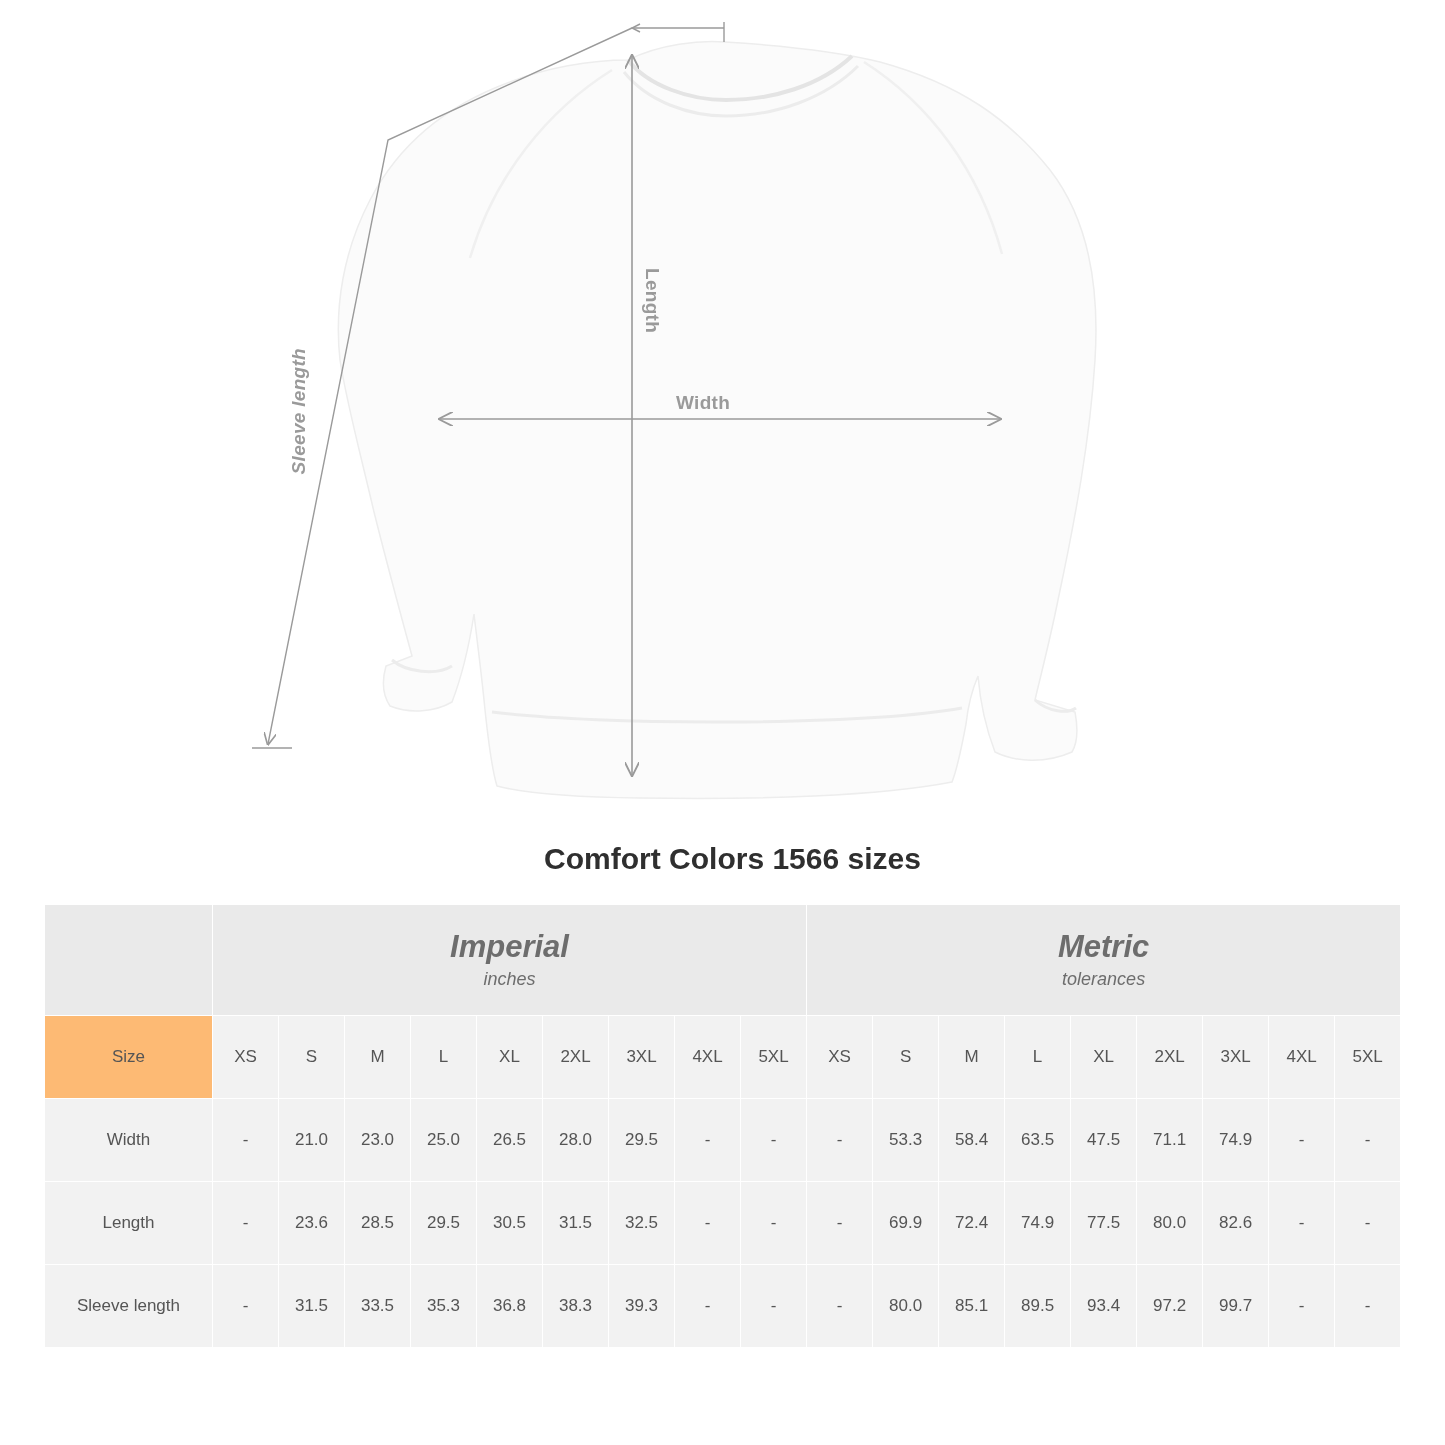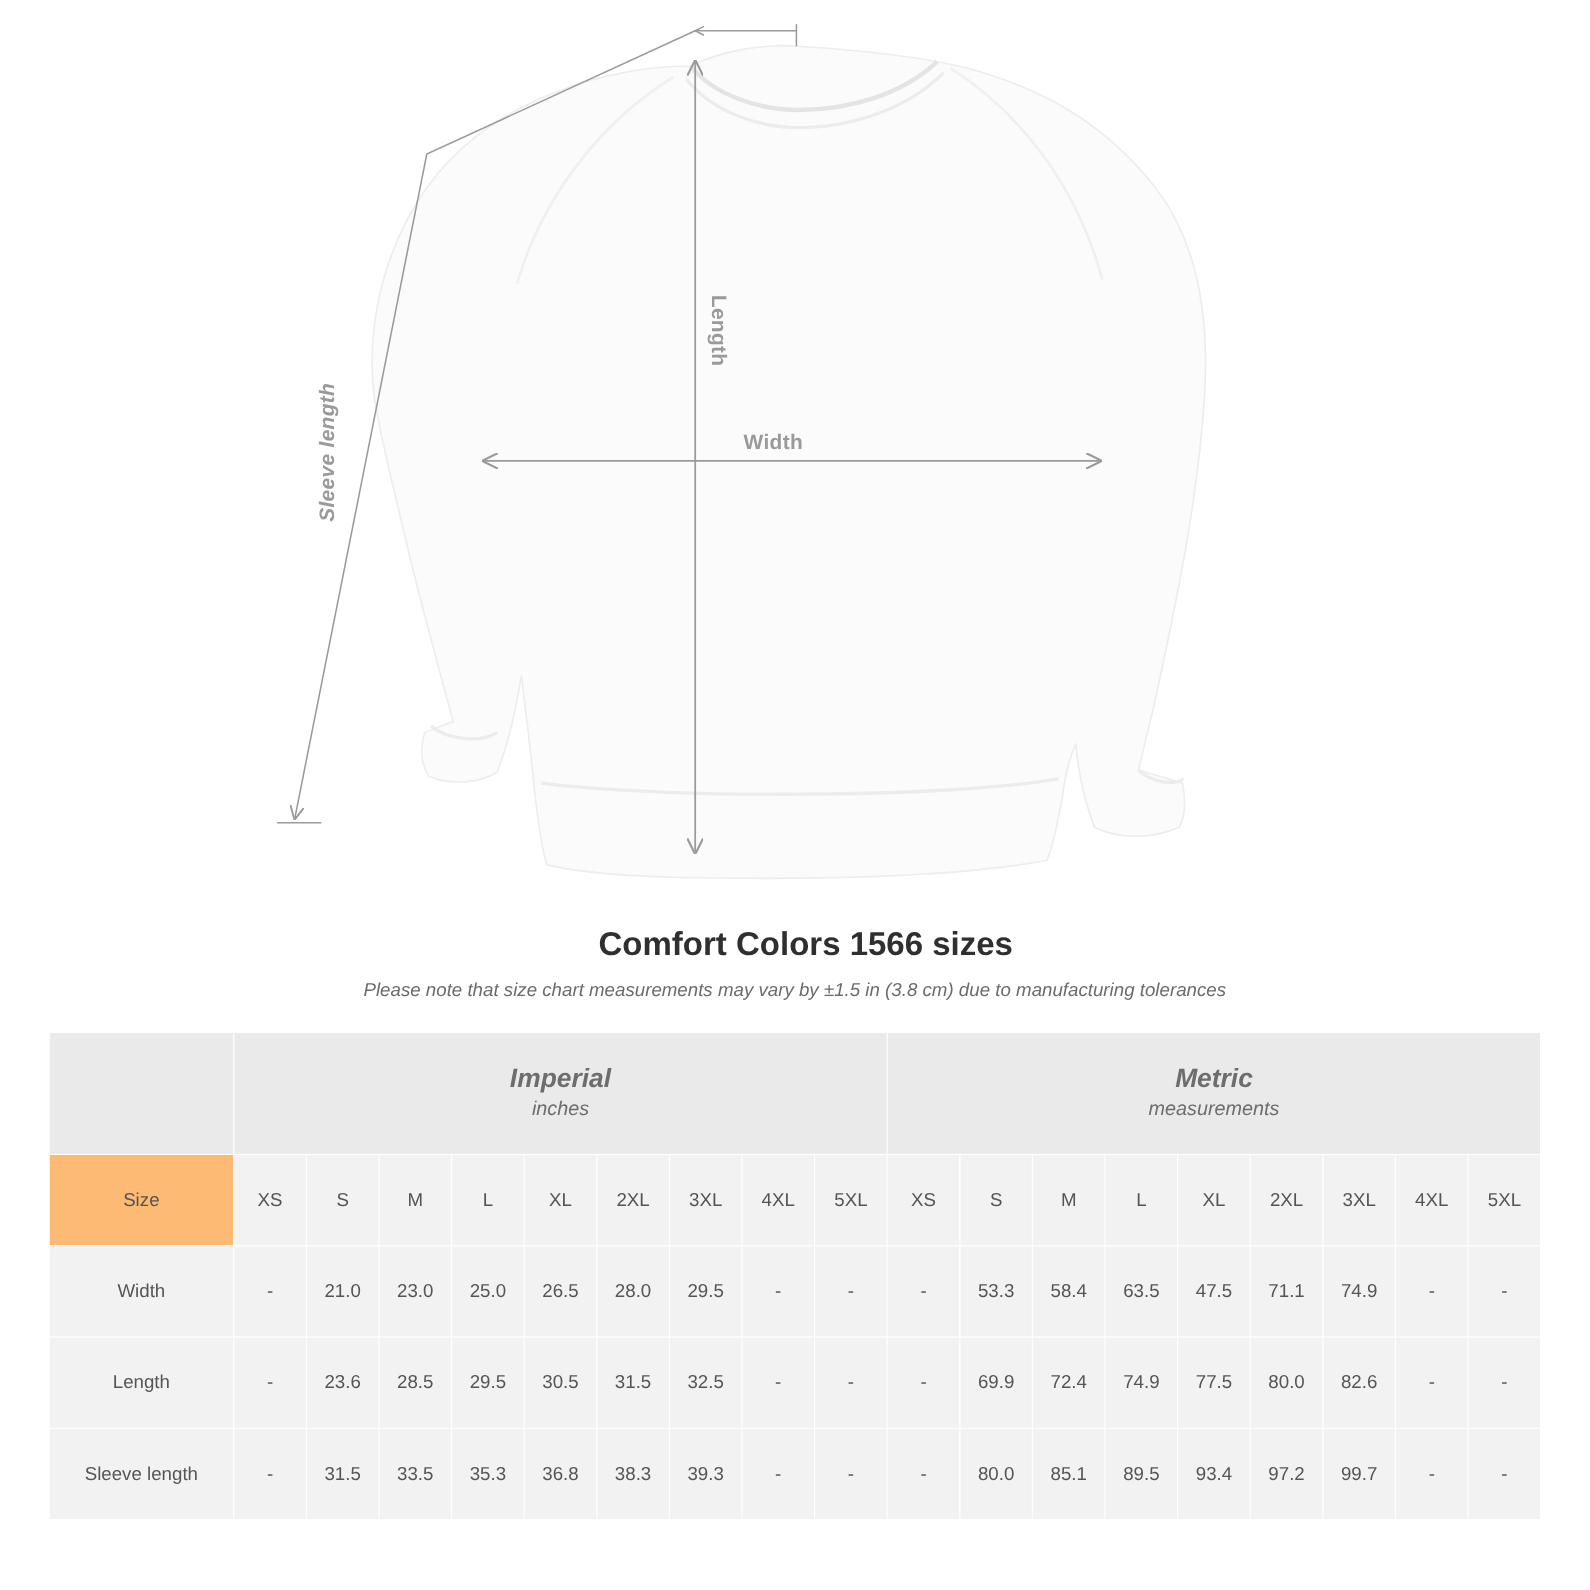--- a/index.html
+++ b/index.html
@@ -92,21 +92,21 @@
     font-weight: normal;
     padding: 0;
     height: 82px;
     background: #f2f2f2;
   }
   .unit-head {
     height: 110px !important;
     background: #eaeaea !important;
   }
   .unit-head .unit-name {
-    font-size: 24px;
+    font-size: 31px;
     font-weight: bold;
     font-style: italic;
     color: #6d6d6d;
     display: block;
     line-height: 1.25;
   }
   .unit-head .unit-sub {
     font-size: 18px;
     font-style: italic;
     color: #6d6d6d;
@@ -209,21 +209,20 @@
         <path d="M252,748 L292,748" stroke="#9a9a9a" stroke-width="1.4"></path>
       </g>
     </svg>
 
     <div class="dim-label label-width">Width</div>
     <div class="dim-label label-length">Length</div>
     <div class="dim-label label-sleeve">Sleeve length</div>
   </div>
 
   <div class="chart-title">Comfort Colors 1566 sizes</div>
-  <div class="chart-note">Please note that size chart measurements may vary by ±1.5 in (3.8 cm) due to manufacturing tolerances</div>
 
   <div class="table-wrap">
     <table class="size-table">
       <colgroup>
         <col class="col-label">
         <col class="col-size">
           <col class="col-size">
           <col class="col-size">
           <col class="col-size">
         <col class="col-size">
@@ -243,21 +242,21 @@
       </colgroup>
       <tbody>
         <tr>
           <td class="unit-head corner-cell"></td>
           <td class="unit-head" colspan="9">
             <span class="unit-name">Imperial</span>
             <span class="unit-sub">inches</span>
           </td>
           <td class="unit-head" colspan="9">
             <span class="unit-name">Metric</span>
-            <span class="unit-sub">measurements</span>
+            <span class="unit-sub">tolerances</span>
           </td>
         </tr>
 
         <tr class="head-row">
           <td class="rowlabel">Size</td>
           <td>XS</td>
           <td>S</td>
           <td>M</td>
           <td>L</td>
           <td>XL</td>

